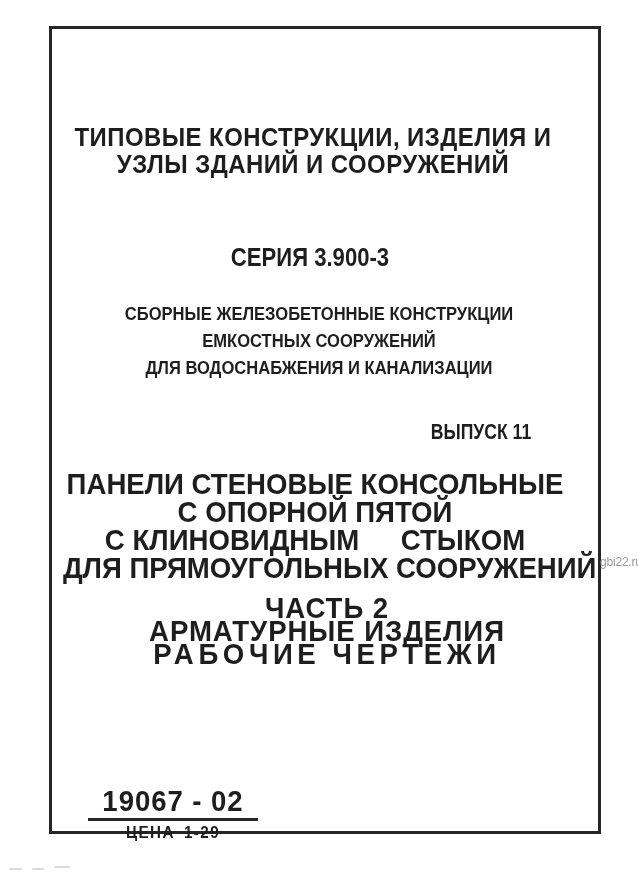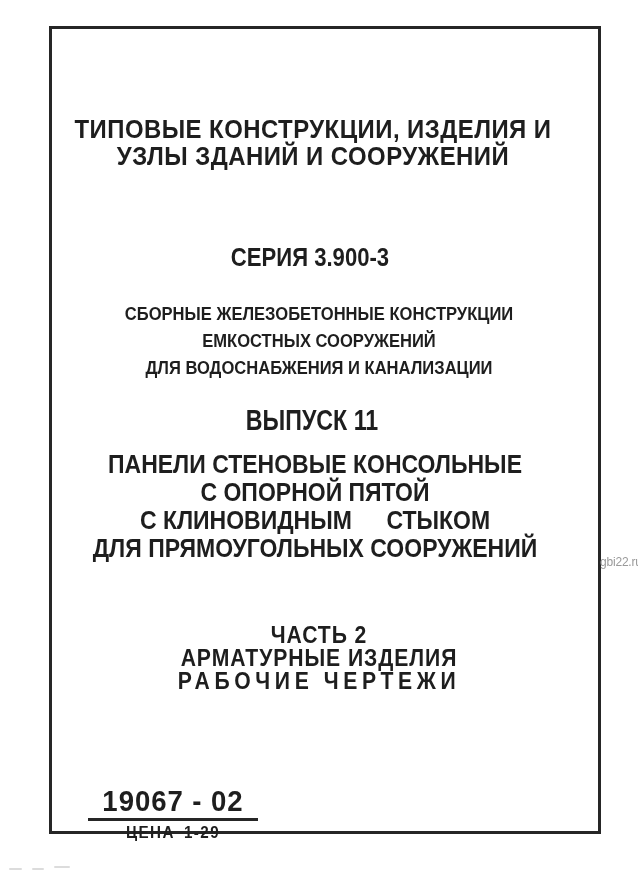--- a/index.html
+++ b/index.html
@@ -27,26 +27,26 @@
     left: 45px;
     width: 548px;
     text-align: center;
     font-weight: bold;
     white-space: nowrap;
   }
   .ln { transform: scaleX(0.92); transform-origin: 50% 50%; }
   .sx85 { transform: scaleX(0.85); }
   .sx80 { transform: scaleX(0.80); }
 
-  .header   { top: 116px; font-size: 26px; line-height: 27px; letter-spacing: 0.5px; margin-left: -6px; }
+  .header   { top: 124px; font-size: 26px; line-height: 27px; letter-spacing: 0.5px; margin-left: -6px; }
   .series   { top: 238px; font-size: 26px; line-height: 38px; margin-left: -9px; }
   .subtitle { top: 301px; font-size: 18px; line-height: 27px; }
-  .issue    { top: 404px; font-size: 29px; line-height: 32px; margin-left: -7px; }
-  .content  { top: 450px; font-size: 25px; line-height: 28px; margin-left: -4px; }
-  .part     { top: 624px; font-size: 23px; line-height: 23px; letter-spacing: 1px; }
+  .issue    { top: 416px; font-size: 22px; line-height: 32px; margin-left: -7px; text-align: right; }
+  .content  { top: 470px; font-size: 30px; line-height: 28px; margin-left: -4px; }
+  .part     { top: 596px; font-size: 30px; line-height: 23px; letter-spacing: 1px; margin-left: 8px; }
   .part .part-l3 { letter-spacing: 5px; }
 
   
   .numblock {
     position: absolute;
     left: 88px;
     top: 741px;
     width: 170px;
     text-align: center;
     font-weight: bold;

